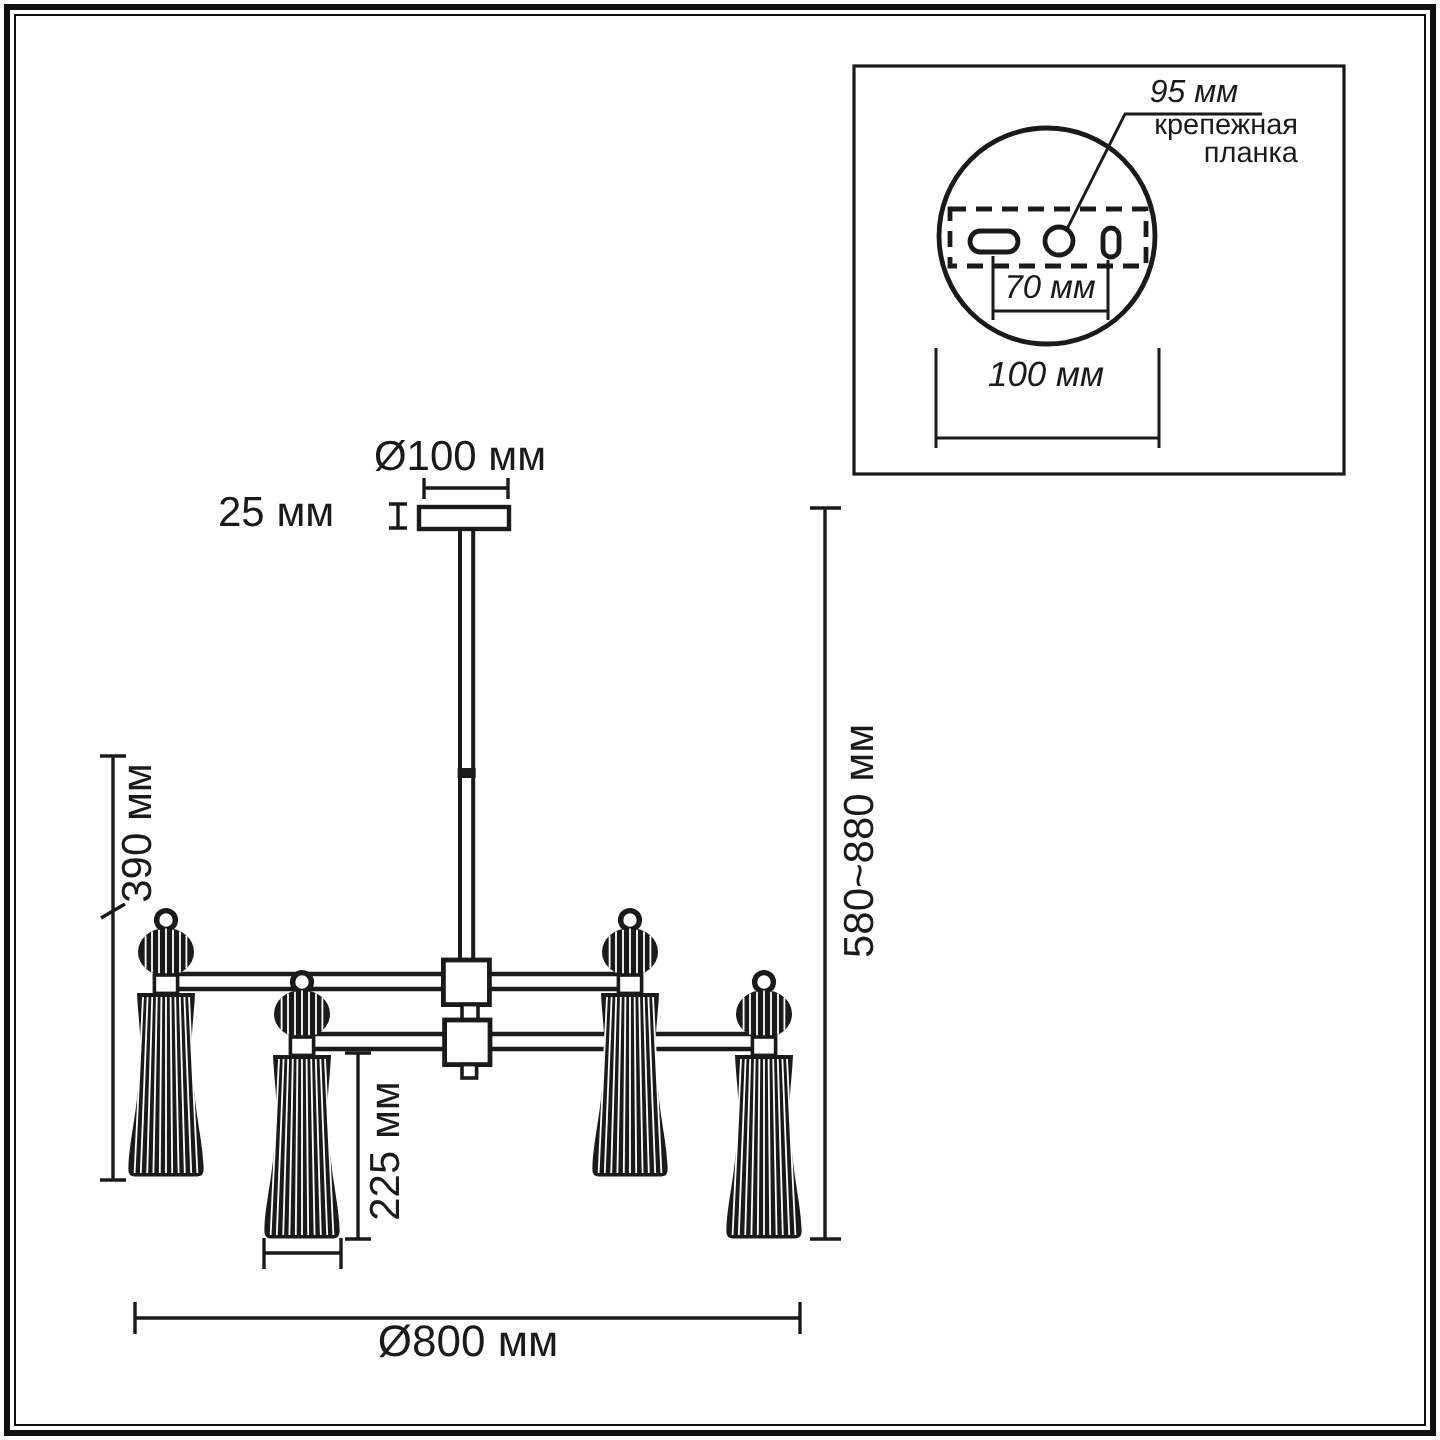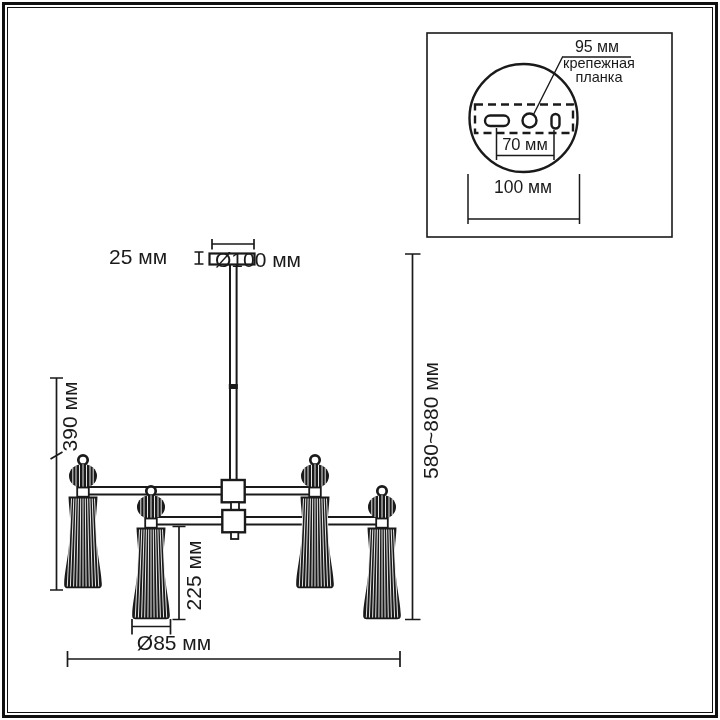--- a/index.html
+++ b/index.html
@@ -5,31 +5,31 @@
   html,body{margin:0;padding:0;background:#fff;}
   #stage{
     position:relative;width:720px;height:720px;background:#fff;overflow:hidden;
     font-family:"Liberation Sans","DejaVu Sans",sans-serif;color:#1a1a1a;
   }
   .frame-outer{position:absolute;left:2px;top:2px;right:2px;bottom:2px;border:3px solid #111;pointer-events:none;}
   .frame-inner{position:absolute;left:7px;top:7px;right:7px;bottom:7px;border:1.5px solid #111;pointer-events:none;}
   svg{position:absolute;left:0;top:0;}
   .lbl{position:absolute;color:#1a1a1a;white-space:nowrap;}
   .dim{font-size:21px;line-height:23px;text-align:center;}
-  .dim-sm{font-size:16px;line-height:18px;text-align:center;}
+  .dim-sm{font-size:16px;line-height:18px;text-align:center;font-style:italic;}
   .rot{transform:rotate(-90deg);transform-origin:50% 50%;}
-  #lbl-canopy-d{left:188px;top:217px;width:140px;margin-top:31px;}
+  #lbl-canopy-d{left:160px;top:217px;width:140px;}
   #lbl-canopy-h{left:109px;top:245px;width:84px;text-align:left;}
   #lbl-390{left:-1px;top:405px;width:140px;}
   #lbl-225{left:123px;top:564px;width:140px;}
   #lbl-580{left:345px;top:409px;width:170px;}
   #lbl-85{left:104px;top:631px;width:140px;}
   #lbl-800{left:154px;top:659px;width:160px;font-size:22px;}
   #lbl-95{left:557px;top:38px;width:80px;}
-  #lbl-plate{left:549px;top:57px;width:100px;font-size:14.5px;line-height:13.5px;text-align:center;}
+  #lbl-plate{left:549px;top:57px;width:100px;font-size:14.5px;line-height:13.5px;text-align:right;}
   #lbl-plate span{display:block;}
   #lbl-70{left:485px;top:135px;width:80px;font-size:16.5px;}
   #lbl-100{left:483px;top:178px;width:80px;font-size:17.5px;}
 </style>
 </head>
 <body>
 
 <div id="stage">
 
   <svg width="720" height="720" viewBox="0 0 720 720">
@@ -99,21 +99,21 @@
       <path d="M496.5,128 V160 M554,130 V160 M496.5,155.5 H554" stroke="#1a1a1a" stroke-width="1.5" fill="none"></path>
       <path d="M468,174 V224 M579.5,174 V224 M468,219 H579.5" stroke="#1a1a1a" stroke-width="1.5" fill="none"></path>
     </g>
   </svg>
 
   <div class="lbl dim" id="lbl-canopy-d">Ø100 мм</div>
   <div class="lbl dim" id="lbl-canopy-h">25 мм</div>
   <div class="lbl dim rot" id="lbl-390">390 мм</div>
   <div class="lbl dim rot" id="lbl-225">225 мм</div>
   <div class="lbl dim rot" id="lbl-580">580~880 мм</div>
-  <div class="lbl dim" id="lbl-85">Ø85 мм</div>
+  <div class="lbl dim" id="lbl-800">Ø800 мм</div>
 
   <div class="lbl dim-sm" id="lbl-95">95 мм</div>
   <div class="lbl" id="lbl-plate">
     <span>крепежная</span>
     <span>планка</span>
   </div>
   <div class="lbl dim-sm" id="lbl-70">70 мм</div>
   <div class="lbl dim-sm" id="lbl-100">100 мм</div>
 
   <div class="frame-outer"></div>

